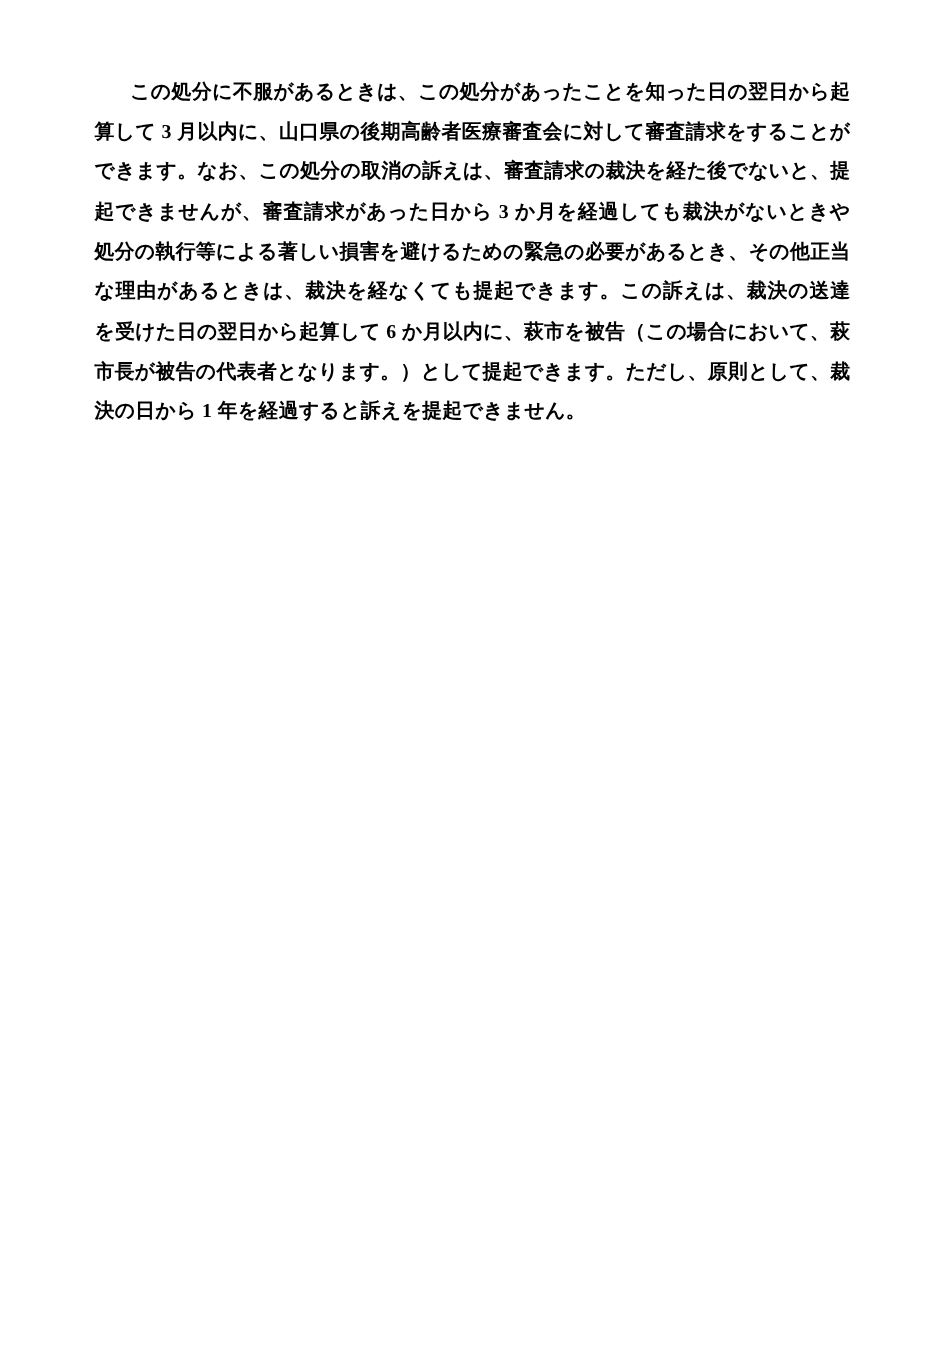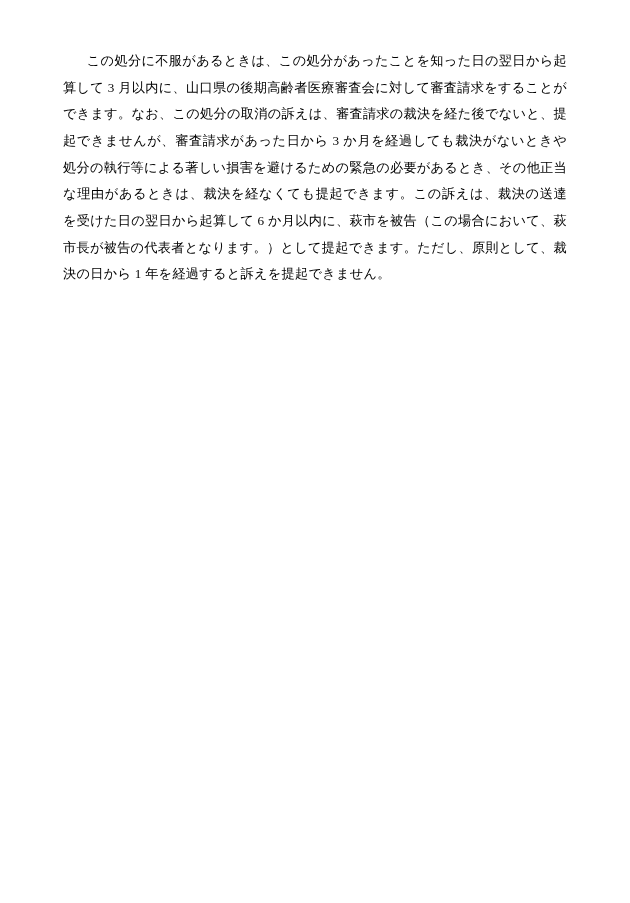--- a/index.html
+++ b/index.html
@@ -20,20 +20,21 @@
     padding: 48px 63px 0 63px;
     background: #ffffff;
   }
   .doc-body {
     font-size: 13.2px;
     line-height: 2.02;
     text-align: justify;
     text-justify: inter-character;
     letter-spacing: 0.02em;
     color: #000000;
+    font-weight: bold;
   }
   .doc-paragraph {
     margin: 0;
     text-indent: 1.8em;
   }
 </style>
 </head>
 <body>
 
 <div class="page">

